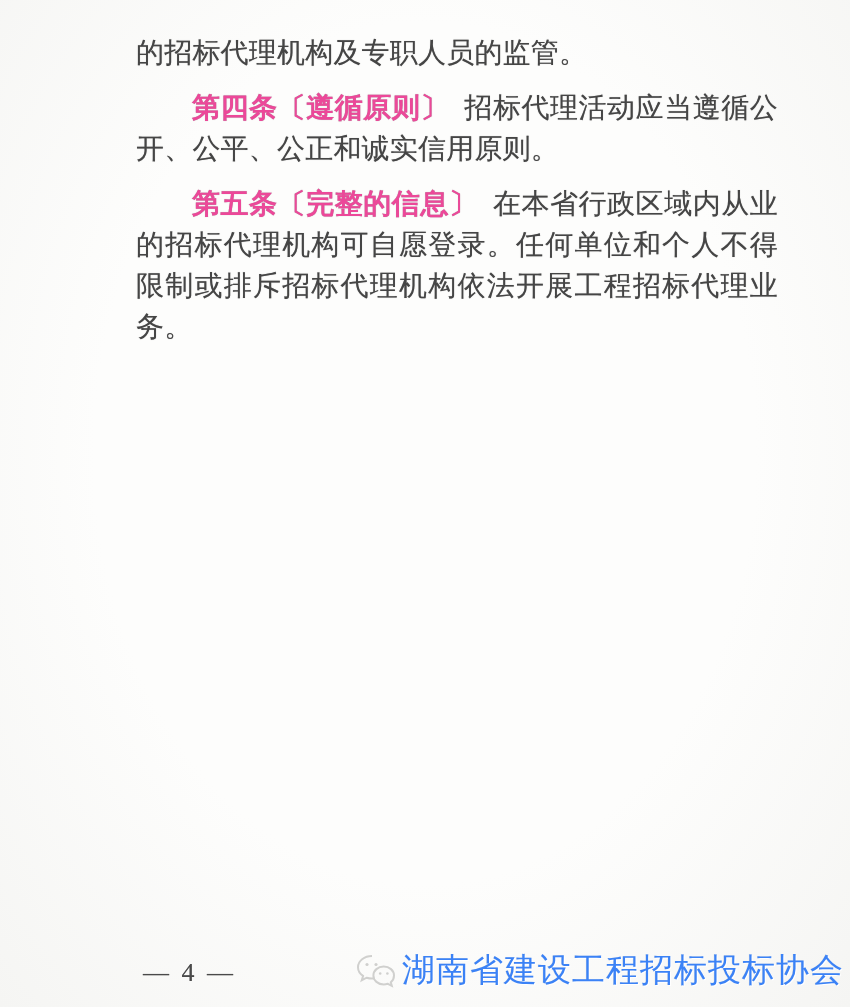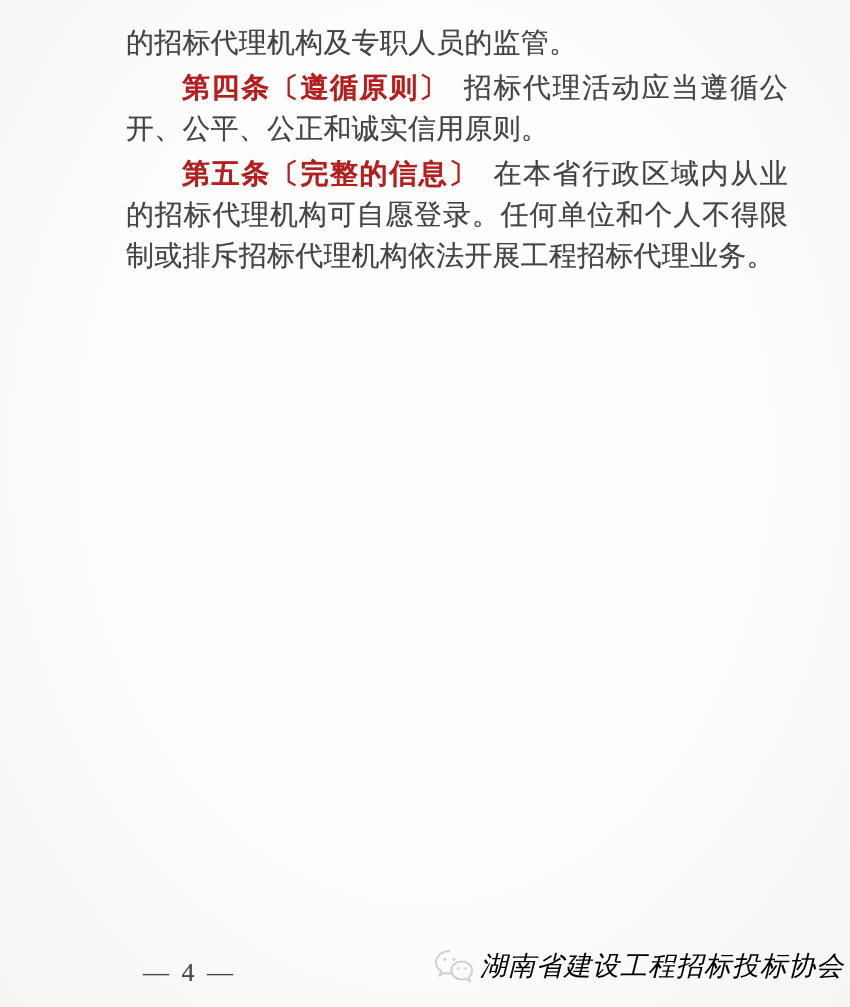--- a/index.html
+++ b/index.html
@@ -24,30 +24,30 @@
     left: 122px;
     width: 670px;
     font-size: 28px;
     line-height: 41px;
     color: #454545;
     text-align: justify;
     text-shadow: 0 0 0.7px rgba(70,70,70,0.55);
     letter-spacing: 0.2px;
   }
   .doc p {
-    margin: 4px;
+    margin: 14px;
     padding: 0;
     text-indent: 2em;
   }
   .doc p.no-indent {
     text-indent: 0;
   }
   .head {
     font-weight: bold;
-    color: #b91c1c;
+    color: #ec4899;
   }
   .head:not(:empty) {
     margin-right: 0.55em;
   }
   .footer-pagenum {
     position: absolute;
     left: 143px;
     top: 958px;
     font-size: 26px;
     color: #4a4a4a;
@@ -56,26 +56,25 @@
   }
   .watermark {
     position: absolute;
     right: 6px;
     top: 948px;
     display: flex;
     align-items: center;
     gap: 5px;
   }
   .watermark-text {
-    font-size: 27px;
-    color: #000000;
+    font-size: 33px;
+    color: #3b82f6;
     letter-spacing: 1px;
     text-shadow: 1px 1px 0 #ffffff, -0.5px -0.5px 0 rgba(120,120,120,0.15);
     white-space: nowrap;
-    font-style: italic;
   }
   .wm-icon {
     width: 42px;
     height: 36px;
     flex: 0 0 auto;
     opacity: 0.85;
   }
 </style>
 </head>
 <body>

